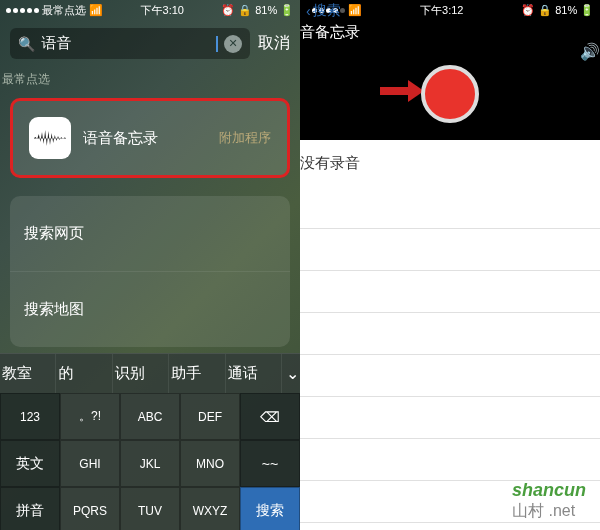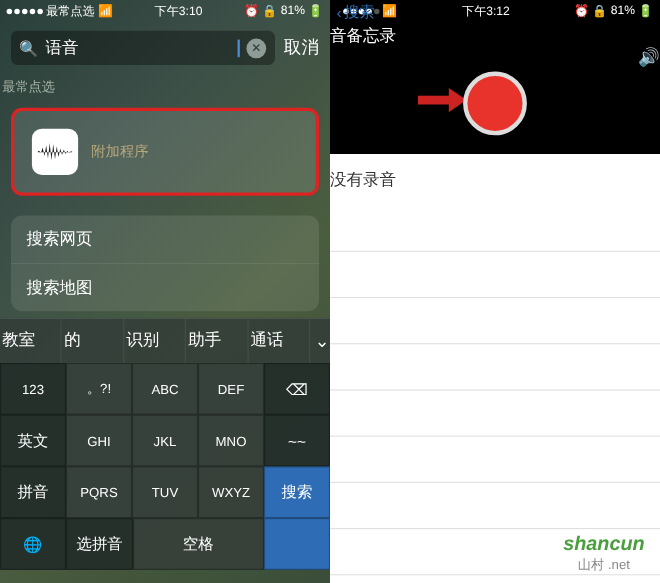--- a/index.html
+++ b/index.html
@@ -19,21 +19,21 @@
 .cursor{display:inline-block;width:2px;height:16px;background:#4a90d9;margin-left:1px}
 .clear-btn{width:18px;height:18px;border-radius:50%;background:#8e9b97;color:#2a3f3a;display:flex;align-items:center;justify-content:center;font-size:11px}
 .cancel-btn{color:#fff;font-size:16px}
 .section-label{color:#a8b5a8;font-size:12px;padding:4px 2px}
 .result-card{margin:6px 10px;background:rgba(255,255,255,0.12);border-radius:10px;padding:16px;display:flex;align-items:center;gap:12px;border:3px solid #d22;position:relative}
 .app-icon{width:42px;height:42px;border-radius:9px;background:#fff;display:flex;align-items:center;justify-content:center;overflow:hidden}
 .wave{width:32px;height:20px;background:linear-gradient(90deg,#222 0%,#222 100%);clip-path:polygon(0% 50%,5% 45%,10% 55%,15% 30%,20% 70%,25% 20%,30% 80%,35% 10%,40% 90%,45% 15%,50% 85%,55% 25%,60% 75%,65% 35%,70% 65%,75% 40%,80% 60%,85% 45%,90% 55%,95% 48%,100% 50%,100% 52%,0% 52%)}
 .result-name{color:#fff;font-size:15px;flex:1}
 .result-action{color:#b8a878;font-size:13px}
 .search-options{margin:18px 10px 6px;background:rgba(255,255,255,0.1);border-radius:10px;overflow:hidden}
-.search-opt{padding:12px 14px;color:#fff;font-size:15px;border-bottom:1px solid rgba(255,255,255,0.08)}
+.search-opt{padding:28px 14px;color:#fff;font-size:15px;border-bottom:1px solid rgba(255,255,255,0.08)}
 .search-opt:last-child{border-bottom:none}
 .suggest-bar{display:flex;background:rgba(50,60,56,0.85);border-top:1px solid rgba(255,255,255,0.1)}
 .suggest{flex:1;color:#fff;font-size:15px;padding:10px 2px;border-right:1px solid rgba(255,255,255,0.08)}
 .suggest:last-child{border-right:none}
 .chev{width:18px;text-align:center;color:#fff;padding:10px 4px}
 .keyboard{background:rgba(30,40,36,0.92)}
 .kb-row{display:flex}
 .key{flex:1;height:47px;display:flex;align-items:center;justify-content:center;color:#fff;font-size:14px;border:0.5px solid rgba(0,0,0,0.3);background:rgba(70,80,74,0.6)}
 .key.dark{background:rgba(40,50,46,0.7)}
 .key.blue{background:#2e6db5}
@@ -44,21 +44,21 @@
 .rec-btn{width:58px;height:58px;border-radius:50%;background:#e8332c;border:4px solid #ddd;position:absolute;top:45px;left:50%;transform:translateX(-50%)}
 .arrow{position:absolute;top:60px;left:80px;width:48px;height:22px}
 .arrow-body{position:absolute;top:7px;left:0;width:30px;height:8px;background:#c22}
 .arrow-head{position:absolute;top:0;left:28px;width:0;height:0;border-top:11px solid transparent;border-bottom:11px solid transparent;border-left:16px solid #c22}
 .back-btn{position:absolute;top:2px;left:6px;color:#2e6db5;font-size:14px;display:flex;align-items:center;gap:2px}
 .empty-label{padding:14px 0;font-size:15px;color:#333}
 .lines{padding:0}
 .line{height:42px;border-bottom:1px solid #e0e0e0}
 .watermark{position:absolute;bottom:8px;right:14px;font-size:18px;font-style:italic;font-weight:bold;z-index:20}
 .watermark .g{color:#4a9e3e}
-.watermark .s{color:#888;font-size:12px;display:block;text-align:center;font-style:normal;font-weight:normal}
+.watermark .s{color:#888;font-size:16px;display:block;text-align:left;font-style:normal;font-weight:normal}
 </style>
 </head>
 <body>
 
 <div class="phone phone-left">
   <div class="status-bar">
     <div class="status-left">
       <span class="dots">
           <span class="dot"></span>
           <span class="dot"></span>
@@ -87,20 +87,21 @@
     </div>
     <span class="cancel-btn">取消</span>
   </div>
 
   <div class="section-label">最常点选</div>
 
   <div class="result-card">
     <div class="app-icon">
         <div class="wave"></div>
       </div>
+    <span class="result-name">语音备忘录</span>
     <span class="result-action">附加程序</span>
   </div>
 
   <div class="search-options">
     <div class="search-opt">搜索网页</div>
     <div class="search-opt">搜索地图</div>
   </div>
 
   <div class="suggest-bar">
     <div class="suggest">教室</div>

